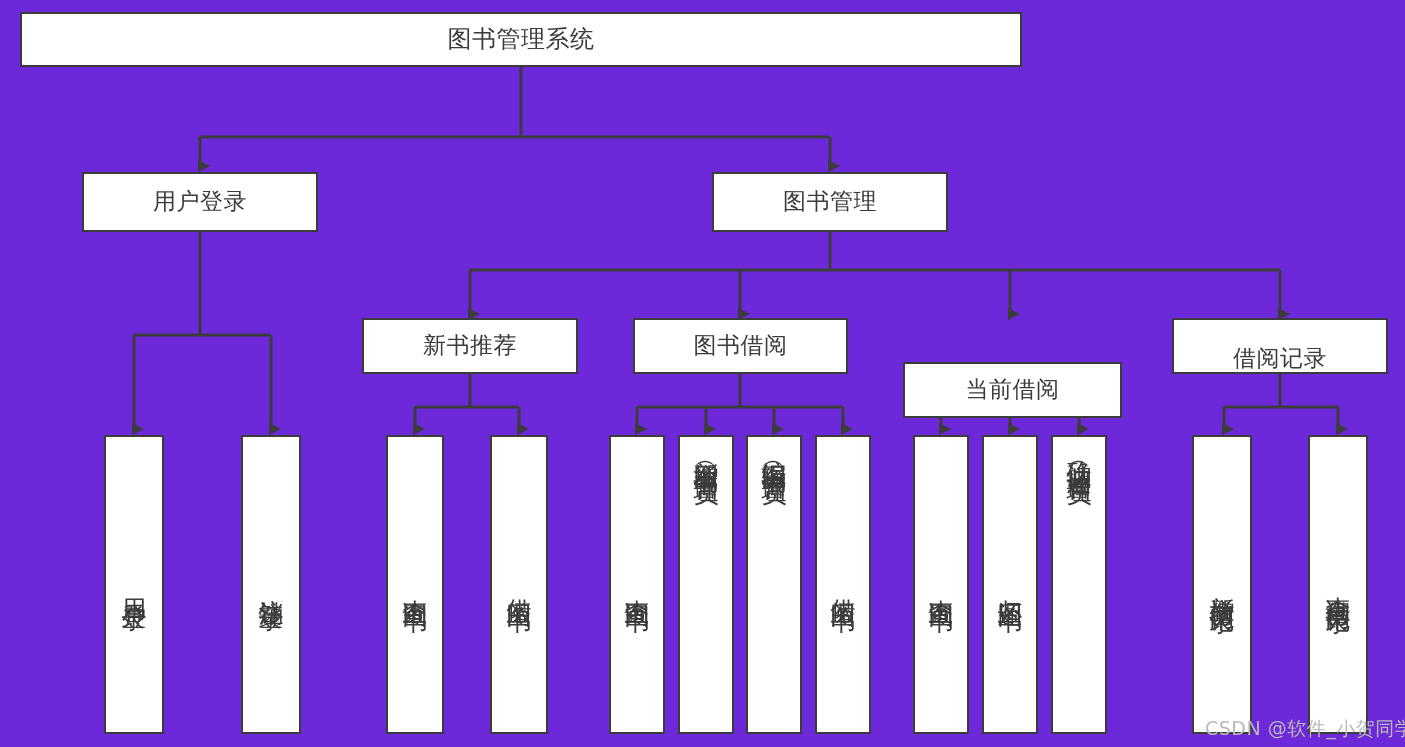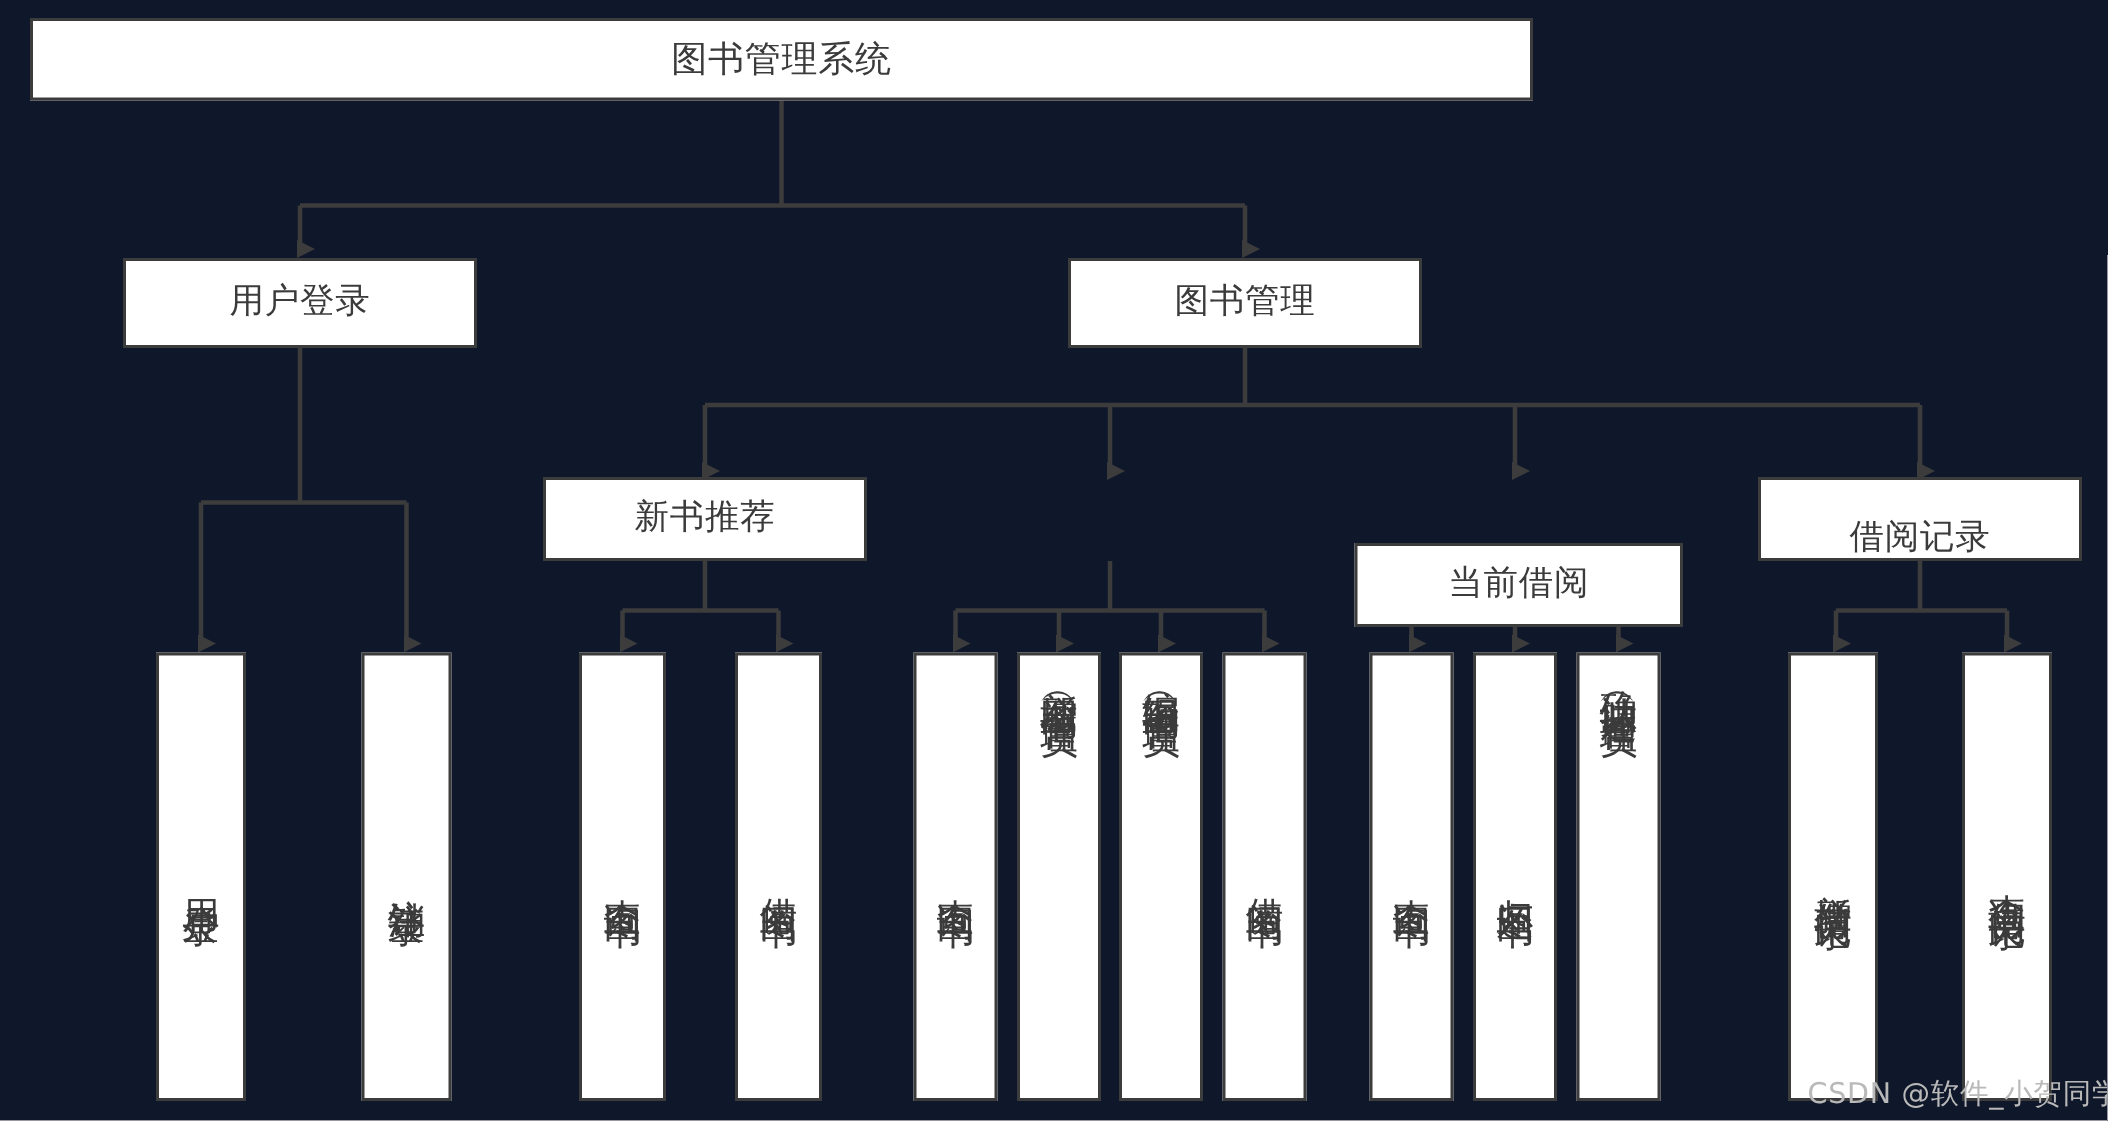--- a/index.html
+++ b/index.html
@@ -5,21 +5,21 @@
 <style>
   html,body{margin:0;padding:0;background:#ffffff;}
   body{
     font-family:"DejaVu Sans","Liberation Sans",sans-serif;
     color:#3a3a3a;
   }
   #canvas{
     position:relative;
     width:1405px;
     height:747px;
-    background:#0f172a;
+    background:#6d28d9;
     overflow:hidden;
   }
   #edges{
     position:absolute;
     left:0; top:0;
     width:1405px; height:747px;
     pointer-events:none;
   }
   .node{
     position:absolute;
@@ -137,20 +137,23 @@
   </div>
 
   <div class="node h" style="left:712px; top:172px; width:236px; height:60px;">
     <span class="label">图书管理</span>
   </div>
 
   <div class="node h" style="left:362px; top:318px; width:216px; height:56px;">
     <span class="label">新书推荐</span>
   </div>
 
+  <div class="node h" style="left:633px; top:318px; width:215px; height:56px;">
+    <span class="label">图书借阅</span>
+  </div>
 
   <div class="node h" style="left:903px; top:318px; width:219px; height:56px;margin-top:44px;">
     <span class="label">当前借阅</span>
   </div>
 
   <div class="node h" style="left:1172px; top:318px; width:216px; height:56px;align-items:flex-end;">
     <span class="label">借阅记录</span>
   </div>
 
   <div class="node v mid" style="left:104px; top:435px; width:60px; height:299px;">

